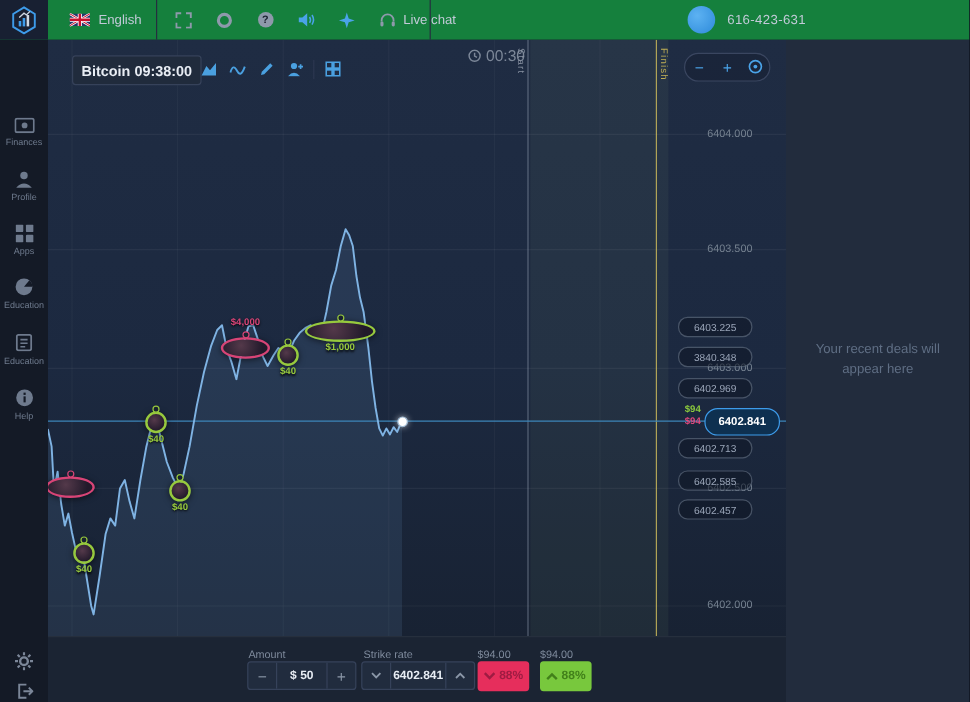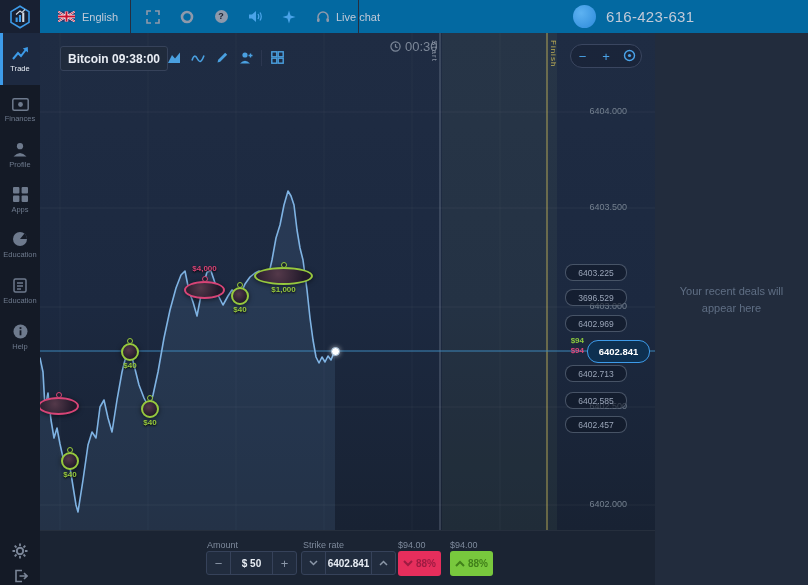--- a/index.html
+++ b/index.html
@@ -1,33 +1,33 @@
 <!DOCTYPE html>
 <html><head>
 <meta charset="utf-8">
 <style>
   html,body{margin:0;padding:0;background:#10151f;}
   .app{position:relative;width:808px;height:585px;overflow:hidden;
        font-family:"Liberation Sans","DejaVu Sans",sans-serif;
        background:#151b29;color:#c2cad8;-webkit-font-smoothing:antialiased;}
   
-  .topbar{position:absolute;left:0;top:0;width:808px;height:33px;background:#0369a1;z-index:30;}
+  .topbar{position:absolute;left:0;top:0;width:808px;height:33px;background:#15803d;z-index:30;}
   .logo{position:absolute;left:0;top:0;width:40px;height:33px;display:flex;align-items:center;justify-content:center;background:#182032;}
   .lang{position:absolute;left:58px;top:0;height:33px;display:flex;align-items:center;gap:7px;cursor:pointer;}
   .lang span{font-size:11px;color:#c2cad8;}
   .tb-div{position:absolute;top:0;width:1px;height:33px;background:#262e40;}
   .tb-icons{position:absolute;left:136px;top:0;height:33px;display:flex;align-items:center;}
   .tb-btn{width:34px;height:33px;display:flex;align-items:center;justify-content:center;cursor:pointer;}
   .livechat{display:flex;align-items:center;gap:6px;padding:0 10px;height:33px;cursor:pointer;}
   .livechat span{font-size:11px;color:#c2cad8;}
   .circle-glyph{width:13px;height:13px;border-radius:50%;background:#8e99ab;color:#1a202f;
     font-size:9px;font-weight:bold;display:flex;align-items:center;justify-content:center;line-height:1;}
   .account{position:absolute;left:573px;top:0;height:33px;display:flex;align-items:center;gap:10px;cursor:pointer;}
   .avatar{width:23px;height:23px;border-radius:50%;background:radial-gradient(circle at 35% 35%,#5db2f2,#2d8ada);}
-  .phone{font-size:15px;color:#c2cad8;letter-spacing:.3px;}
+  .phone{font-size:11px;color:#c2cad8;letter-spacing:.3px;}
   
   .sidebar{position:absolute;left:0;top:33px;width:40px;height:552px;background:#141a26;z-index:25;}
   .side-item{position:absolute;left:0;width:40px;height:46px;display:flex;flex-direction:column;
     align-items:center;justify-content:center;gap:3px;cursor:pointer;}
   .side-item .side-label{font-size:7.5px;color:#6e7a8d;}
   .side-item.active{background:#1d2views;background:#1d2940;height:52px;}
   .side-item.active::before{content:"";position:absolute;left:0;top:0;width:3px;height:100%;background:#3d9be9;}
   .side-item.active .side-label{color:#e8edf4;}
   .side-bottom{position:absolute;left:0;width:40px;display:flex;justify-content:center;cursor:pointer;}
   
@@ -155,27 +155,20 @@
     </nav>
     <div class="tb-div" style="left:358px"></div>
 
     <div class="account">
       <div class="avatar"></div>
       <span class="phone">616-423-631</span>
     </div>
   </header>
 
   <aside class="sidebar">
-    <div class="side-item active" style="top:0">
-      <svg width="17" height="15" viewBox="0 0 17 15">
-        <path d="M1,13 L6,7 L9,10 L14,3.5" fill="none" stroke="#3d9be9" stroke-width="2"></path>
-        <polygon points="15.8,1 16,6.4 10.8,2.6" fill="#3d9be9"></polygon>
-      </svg>
-      <span class="side-label">Trade</span>
-    </div>
     <div class="side-item" style="top:54px">
       <svg width="17" height="13" viewBox="0 0 17 13">
         <rect x="0.8" y="0.8" width="15.4" height="11.4" rx="1.5" fill="none" stroke="#6e7a8d" stroke-width="1.5"></rect>
         <circle cx="8.5" cy="6.5" r="2.4" fill="#6e7a8d"></circle>
       </svg>
       <span class="side-label">Finances</span>
     </div>
     <div class="side-item" style="top:99px">
       <svg width="16" height="15" viewBox="0 0 16 15">
         <circle cx="8" cy="4.2" r="3.1" fill="#6e7a8d"></circle>
@@ -311,21 +304,21 @@
       </span>
     </div>
 
     <div id="scale-layer">
         <div class="axis-label" style="top: 73px;">6404.000</div>
         <div class="axis-label" style="top: 169px;">6403.500</div>
         <div class="axis-label" style="top: 268px;">6403.000</div>
         <div class="axis-label" style="top: 368px;">6402.500</div>
         <div class="axis-label" style="top: 466px;">6402.000</div>
         <div class="pill" style="top: 231px;">6403.225</div>
-        <div class="pill" style="top: 256px;">3696.529</div>
+        <div class="pill" style="top: 256px;">3840.348</div>
         <div class="pill" style="top: 282px;">6402.969</div>
         <div class="pill" style="top: 332px;">6402.713</div>
         <div class="pill" style="top: 359px;">6402.585</div>
         <div class="pill" style="top: 383px;">6402.457</div>
       </div>
     <div id="markers-layer">
         <div class="marker down" style="left: -2px; top: 364px;">
           <div class="knob"></div>
         </div>
         <div class="marker up" style="left: 21px; top: 419px;">

